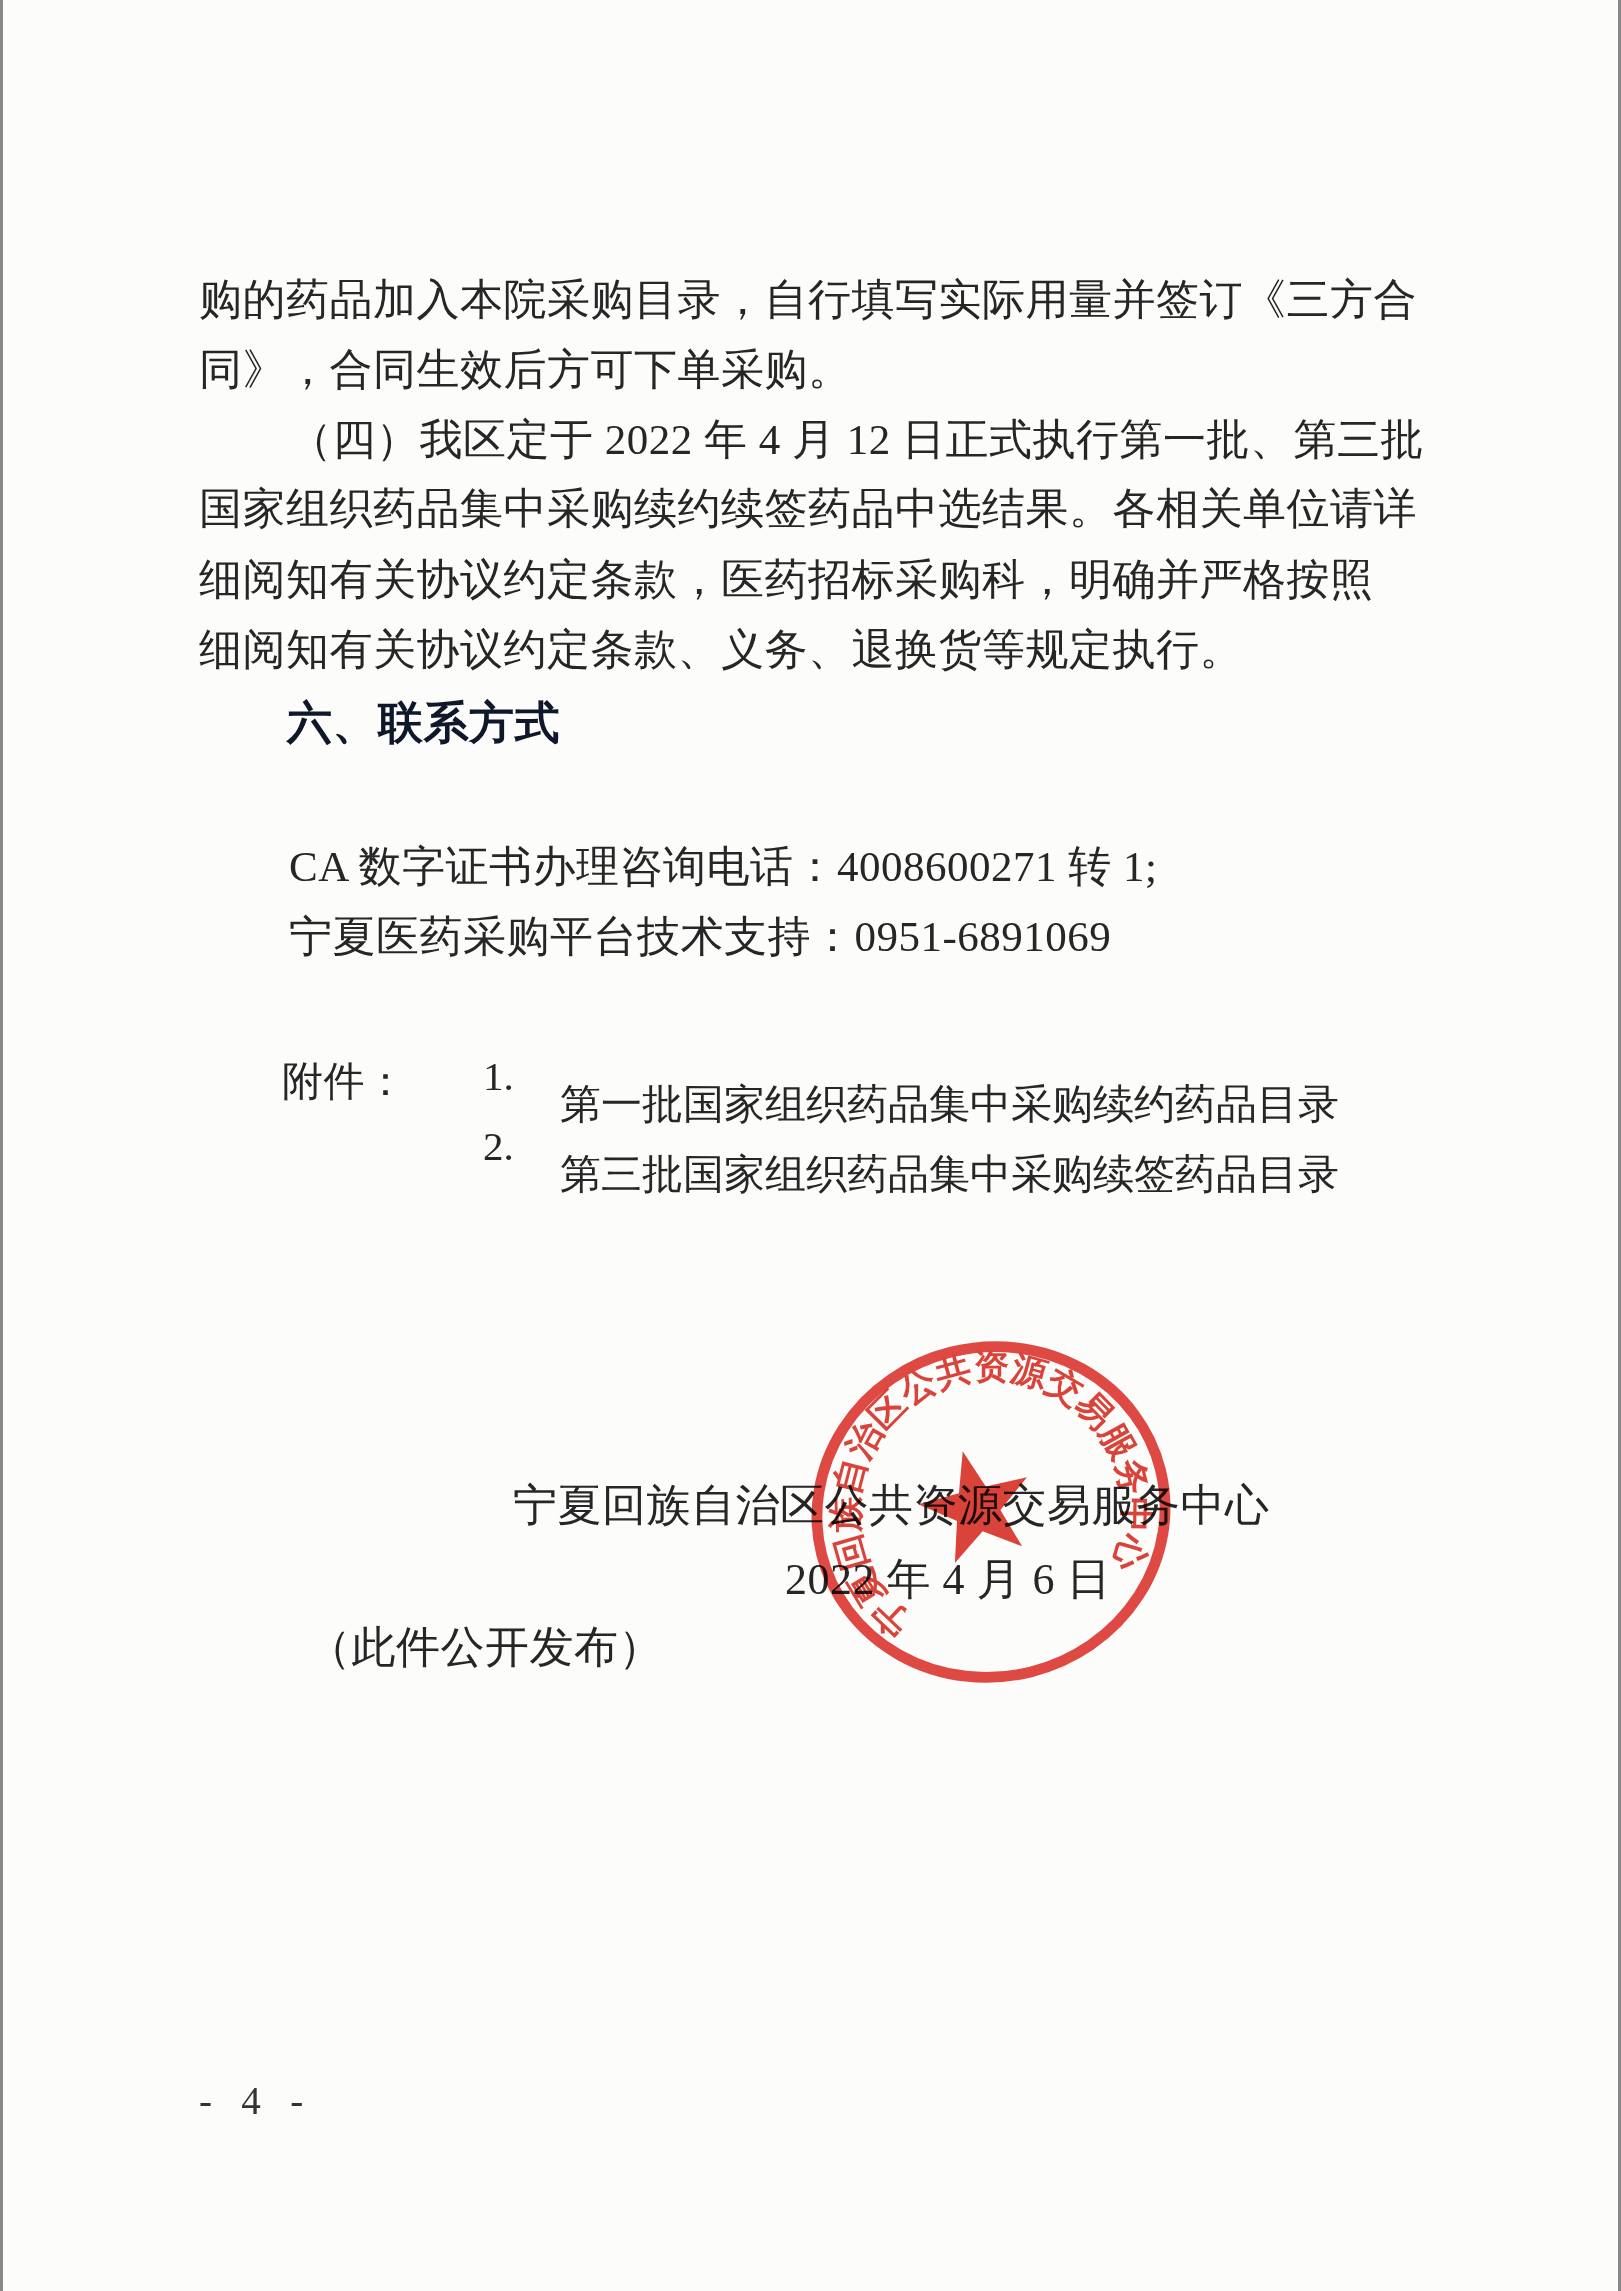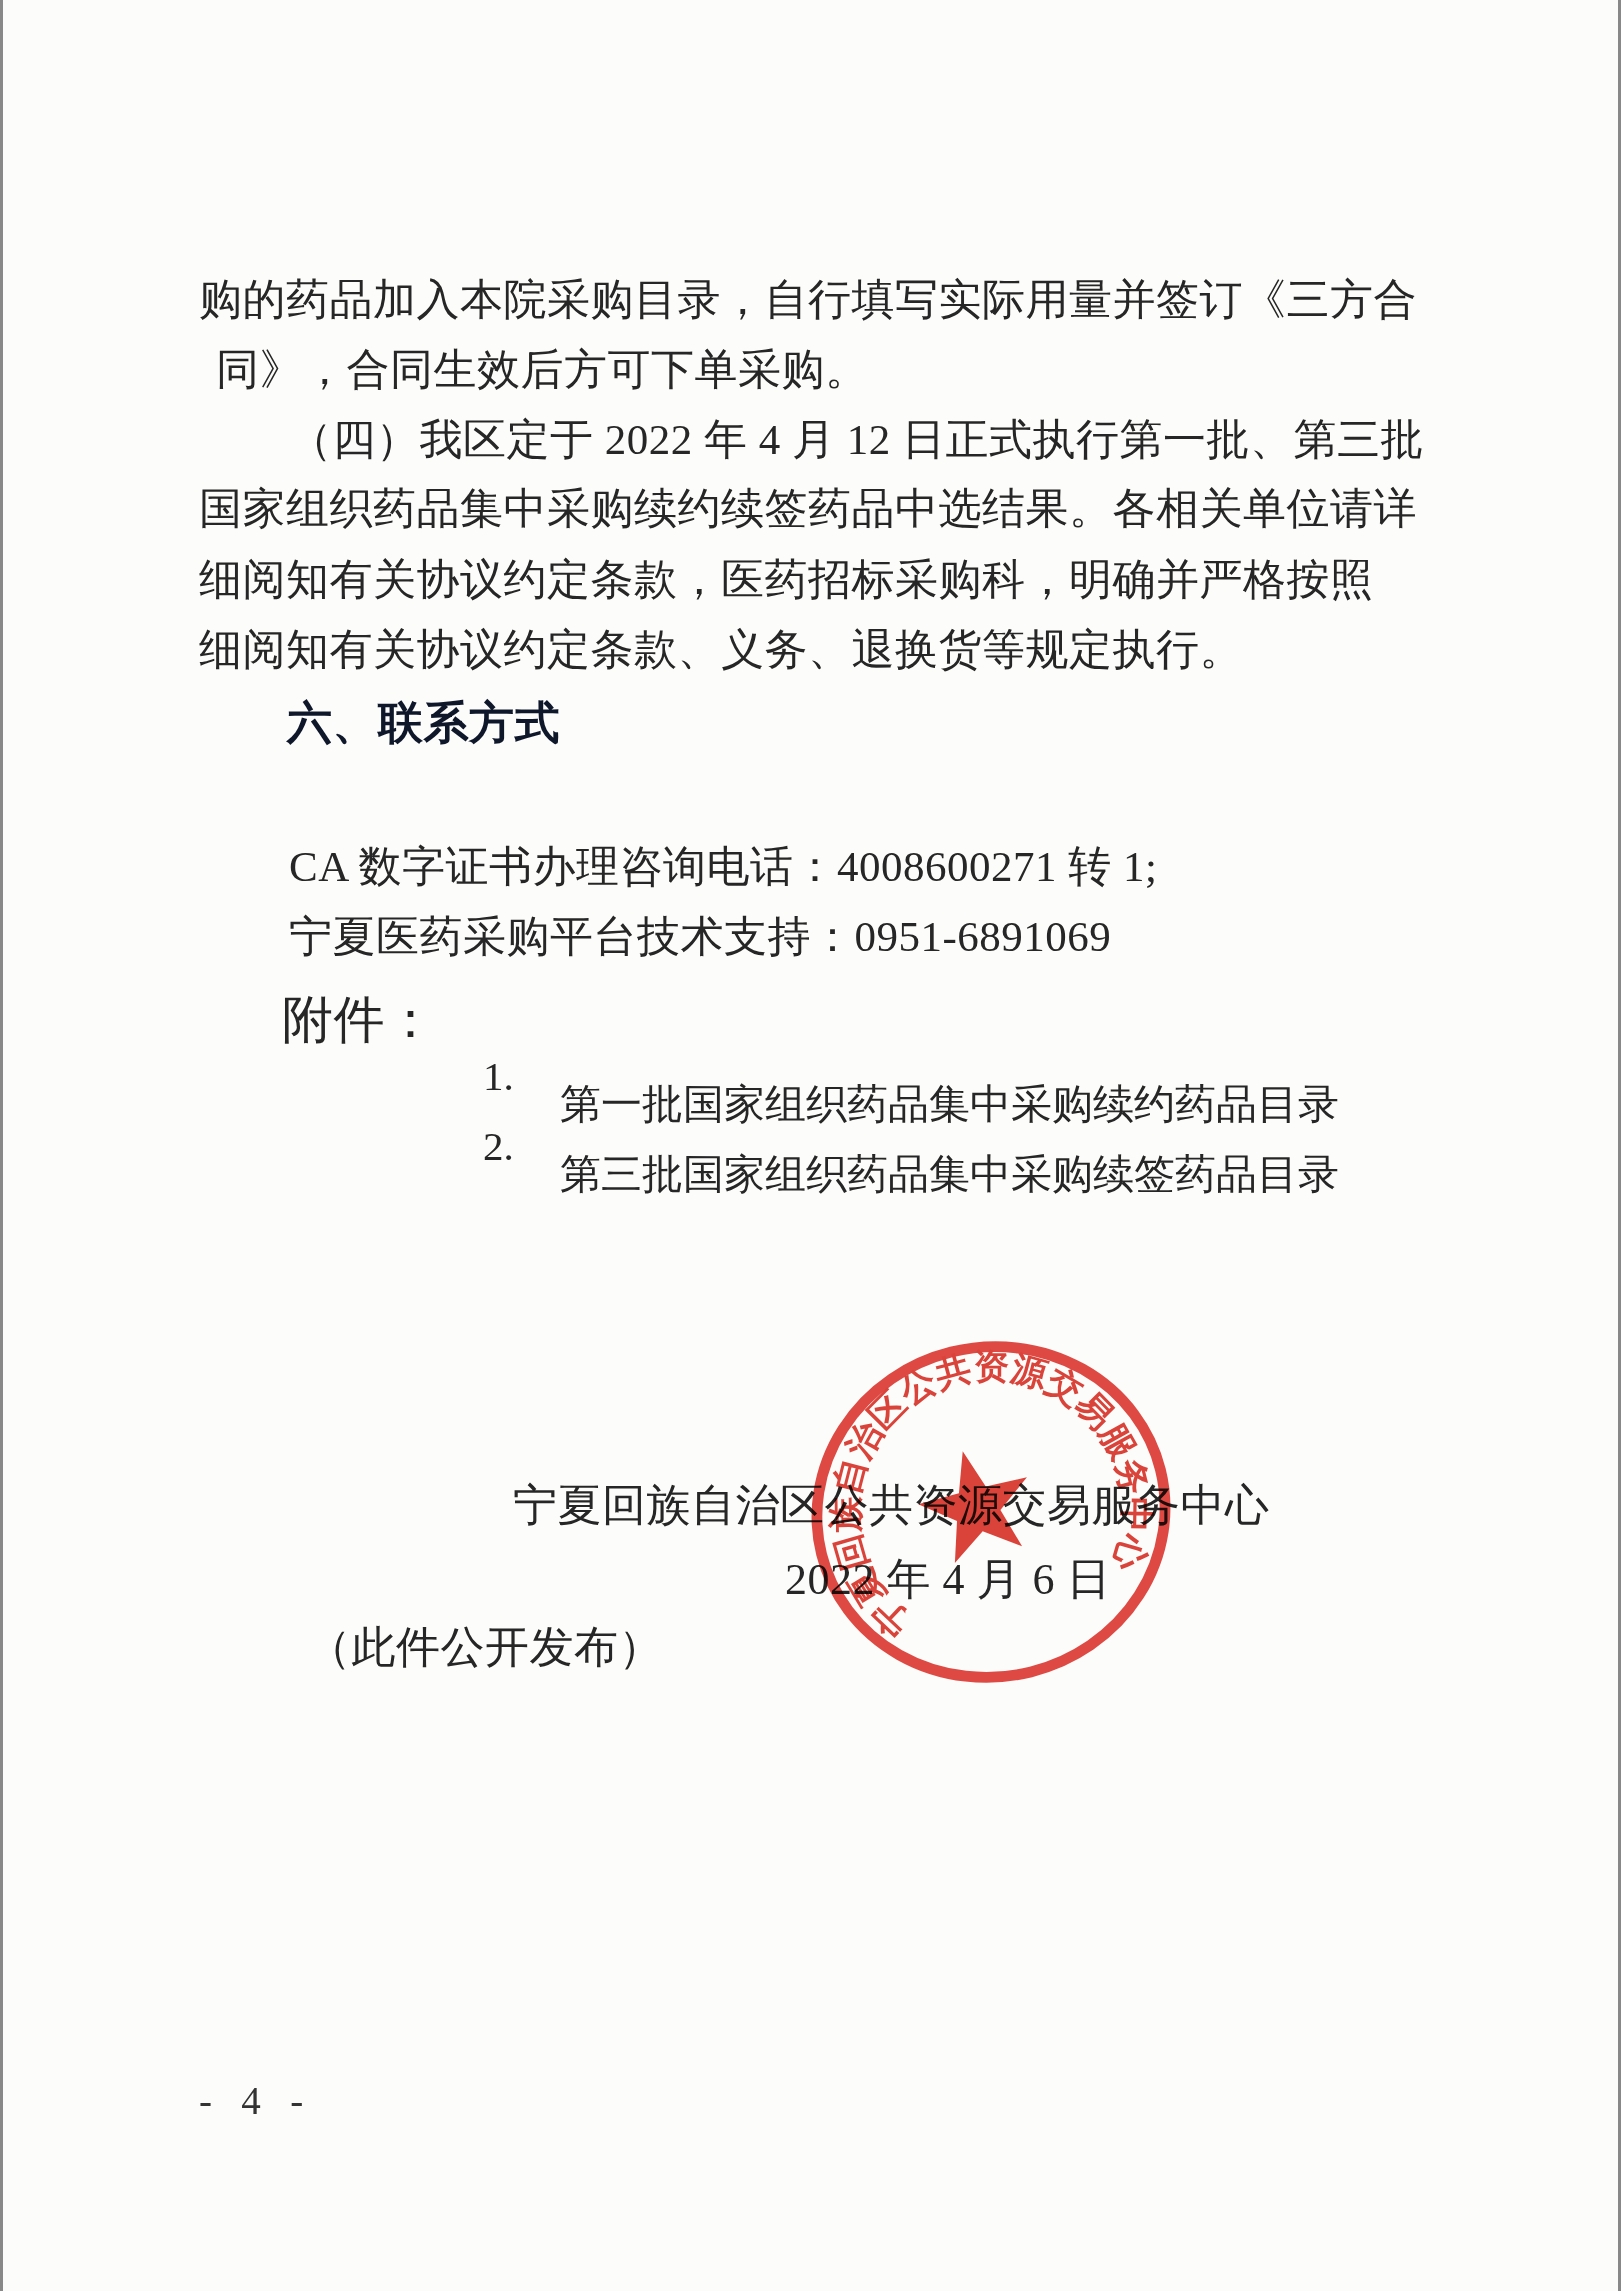--- a/index.html
+++ b/index.html
@@ -51,33 +51,33 @@
     font-size: 36px;
     font-weight: 700;
   }
 </style>
 </head>
 <body>
 
 <div class="page">
 
   <div class="line" style="left:196px; top:276px">购的药品加入本院采购目录，自行填写实际用量并签订《三方合</div>
-  <div class="line" style="left:213px; top:346px">同》，合同生效后方可下单采购。</div>
+  <div class="line" style="left:196px; top:346px">同》，合同生效后方可下单采购。</div>
 
   <div class="line" style="left:286px; top:416px">（四）我区定于 2022 年 4 月 12 日正式执行第一批、第三批</div>
   <div class="line" style="left:196px; top:485px">国家组织药品集中采购续约续签药品中选结果。各相关单位请详</div>
   <div class="line" style="left:196px; top:556px">细阅知有关协议约定条款，医药招标采购科，明确并严格按照</div>
   <div class="line" style="left:196px; top:626px">细阅知有关协议约定条款、义务、退换货等规定执行。</div>
 
   <div class="line heading" style="left:284px; top:698px">六、联系方式</div>
 
   <div class="line" style="left:286px; top:843px">CA 数字证书办理咨询电话：4008600271 转 1;</div>
   <div class="line" style="left:286px; top:913px">宁夏医药采购平台技术支持：0951-6891069</div>
 
-  <div class="line" style="left:279px; top:992px; font-size:51px">附件：</div>
+  <div class="line" style="left:279px; top:1059px; font-size:41px">附件：</div>
   <div class="att-num" style="left:480px; top:1052px">1.</div>
   <div class="att-text" style="left:557px; top:1052px">第一批国家组织药品集中采购续约药品目录</div>
   <div class="att-num" style="left:480px; top:1122px">2.</div>
   <div class="att-text" style="left:557px; top:1122px">第三批国家组织药品集中采购续签药品目录</div>
 
   <div class="line sig" style="left:510px; top:1482px">宁夏回族自治区公共资源交易服务中心</div>
   <div class="line sig" style="left:782px; top:1556px">2022 年 4 月 6 日</div>
   <div class="line sig" style="left:304px; top:1624px">（此件公开发布）</div>
 
   <svg class="seal" viewBox="0 0 420 420">

